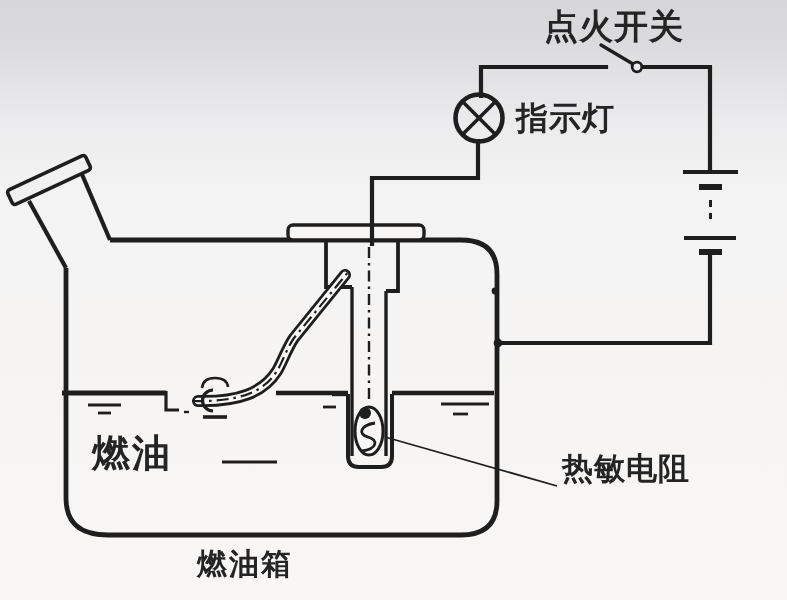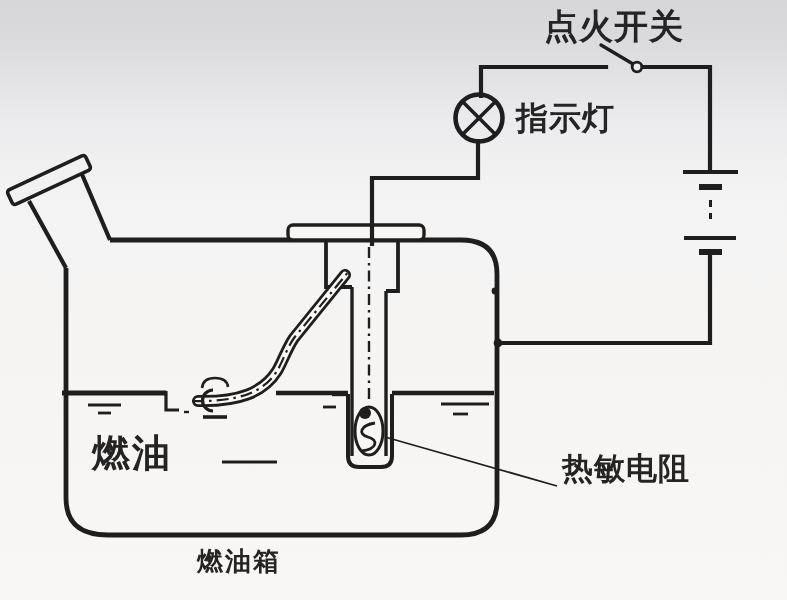--- a/index.html
+++ b/index.html
@@ -14,21 +14,21 @@
   .lbl{
     position:absolute;
     color:#242424;
     font-weight:600;
     white-space:nowrap;
     line-height:1.28;
   }
   .lbl-ignition{left:544px;top:5px;font-size:34px;letter-spacing:1px;}
   .lbl-lamp{left:516px;top:98px;font-size:32px;letter-spacing:1px;}
   .lbl-fuel{left:92px;top:429px;font-size:38px;letter-spacing:2px;}
-  .lbl-tank{left:197px;top:545px;font-size:26px;letter-spacing:2px;}
+  .lbl-tank{left:197px;top:545px;font-size:30px;letter-spacing:2px;}
   .lbl-thermistor{left:562px;top:449px;font-size:31px;letter-spacing:1px;}
   .lbl-thermistor span{display:block;}
 </style>
 </head>
 <body>
 
 <div class="stage">
 
   <svg width="787" height="600" viewBox="0 0 787 600">
     <g stroke="#1e1e1e" fill="none">

